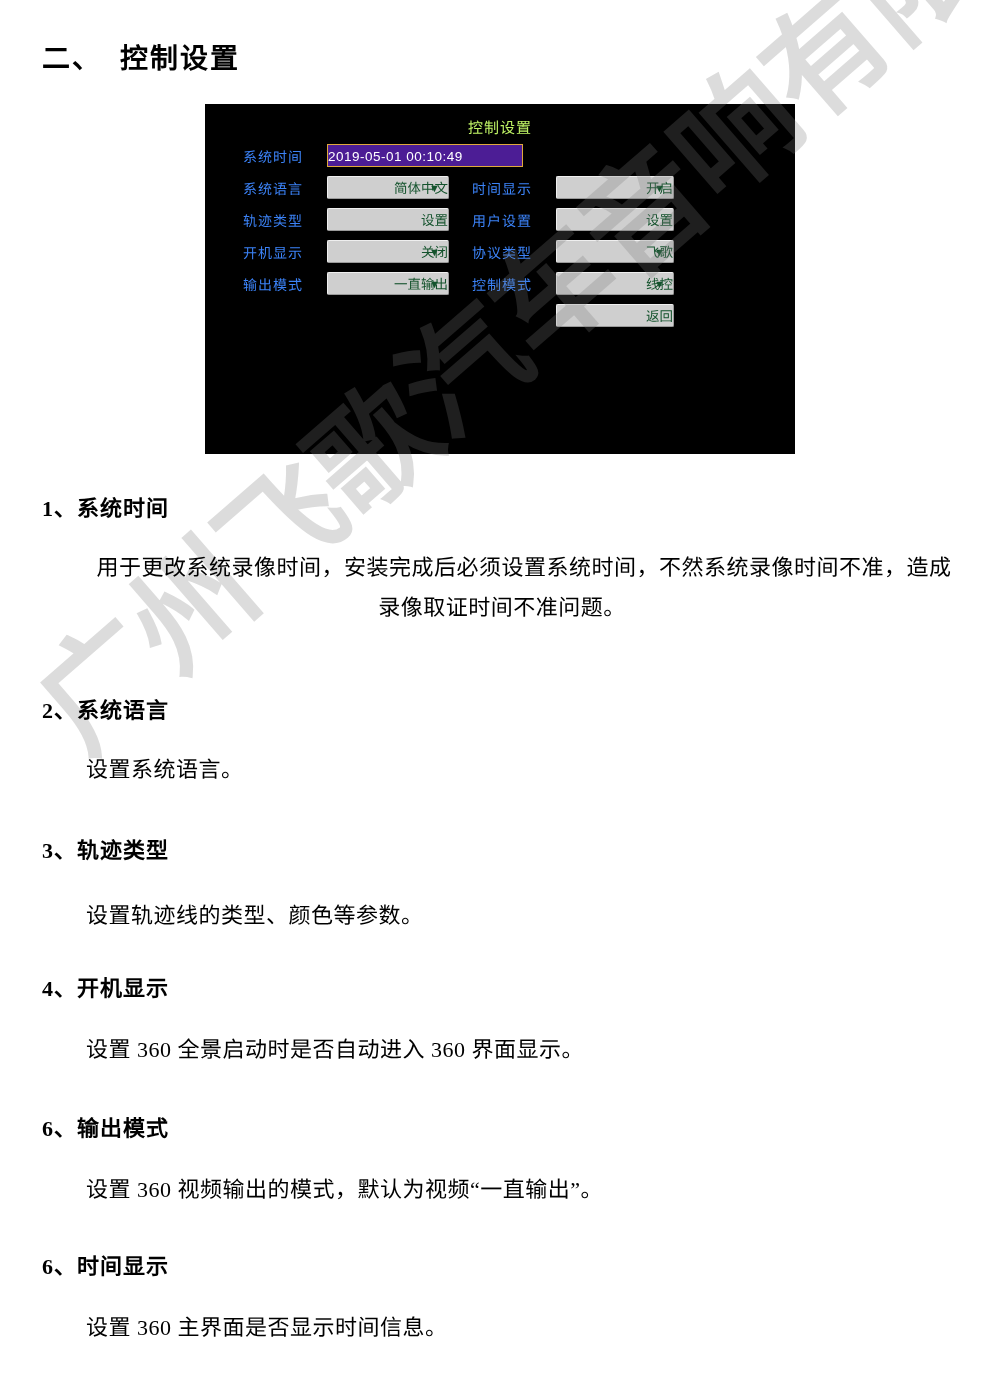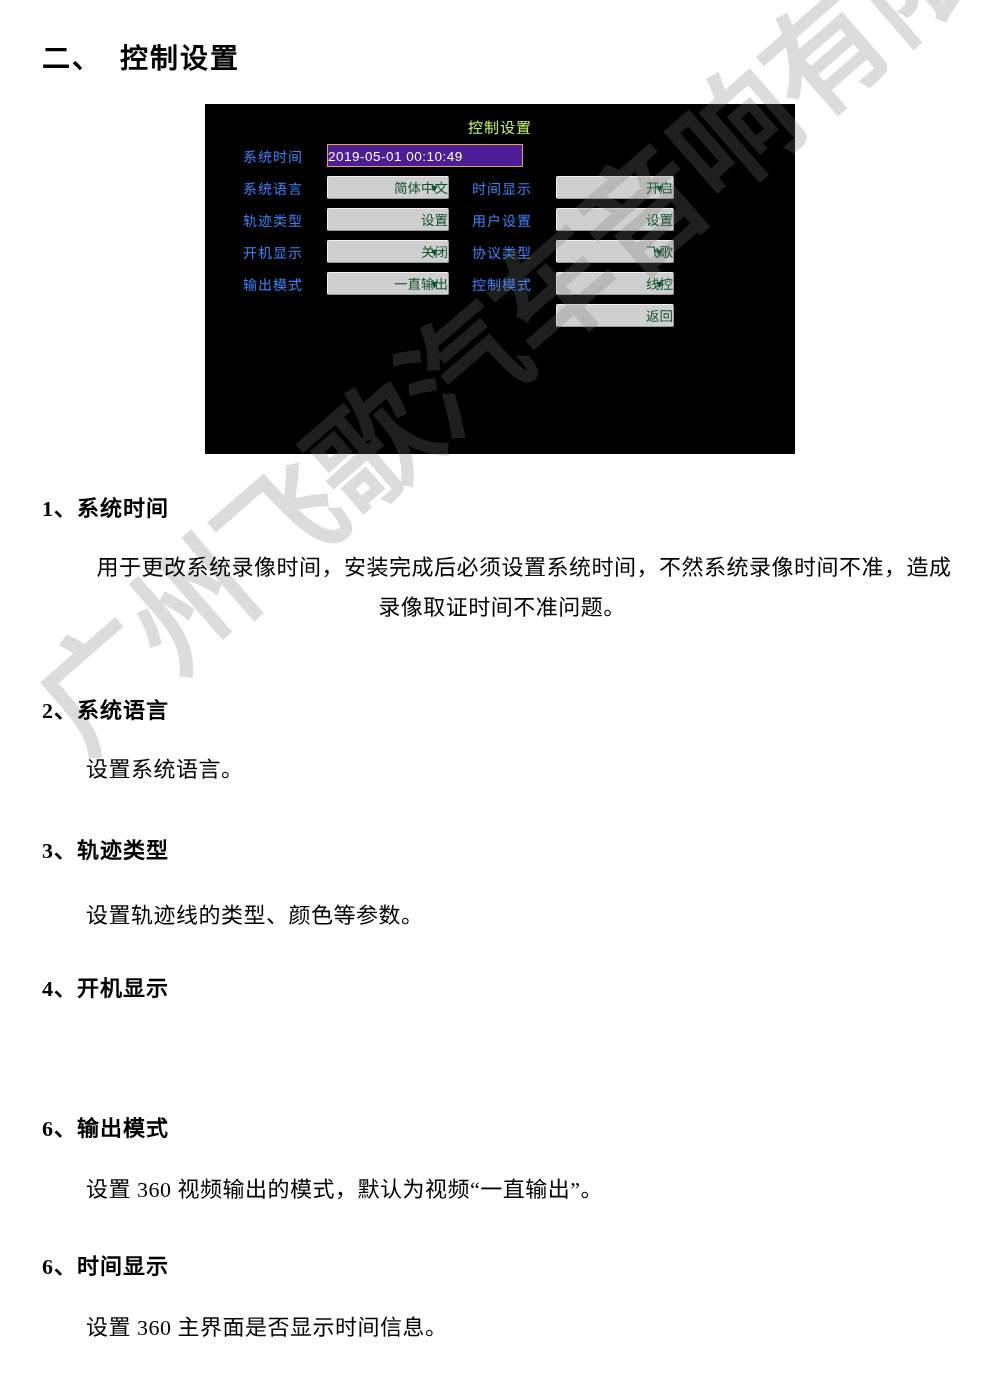--- a/index.html
+++ b/index.html
@@ -277,20 +277,21 @@
   <div class="sec-title" style="top:490px;">1、系统时间</div>
   <div class="para indent" style="top:548px;text-align:center;">用于更改系统录像时间，安装完成后必须设置系统时间，不然系统录像时间不准，造成录像取证时间不准问题。</div>
 
   <div class="sec-title" style="top:692px;">2、系统语言</div>
   <div class="para indent" style="top:750px;">设置系统语言。</div>
 
   <div class="sec-title" style="top:832px;">3、轨迹类型</div>
   <div class="para indent" style="top:896px;">设置轨迹线的类型、颜色等参数。</div>
 
   <div class="sec-title" style="top:970px;">4、开机显示</div>
+  <div class="para indent" style="top:1030px;">设置 360 全景启动时是否自动进入 360 界面显示。</div>
 
   <div class="sec-title" style="top:1110px;">6、输出模式</div>
   <div class="para indent" style="top:1170px;">设置 360 视频输出的模式，默认为视频“一直输出”。</div>
 
   <div class="sec-title" style="top:1248px;">6、时间显示</div>
   <div class="para indent" style="top:1308px;">设置 360 主界面是否显示时间信息。</div>
 
 </div>
 
 </body></html>

